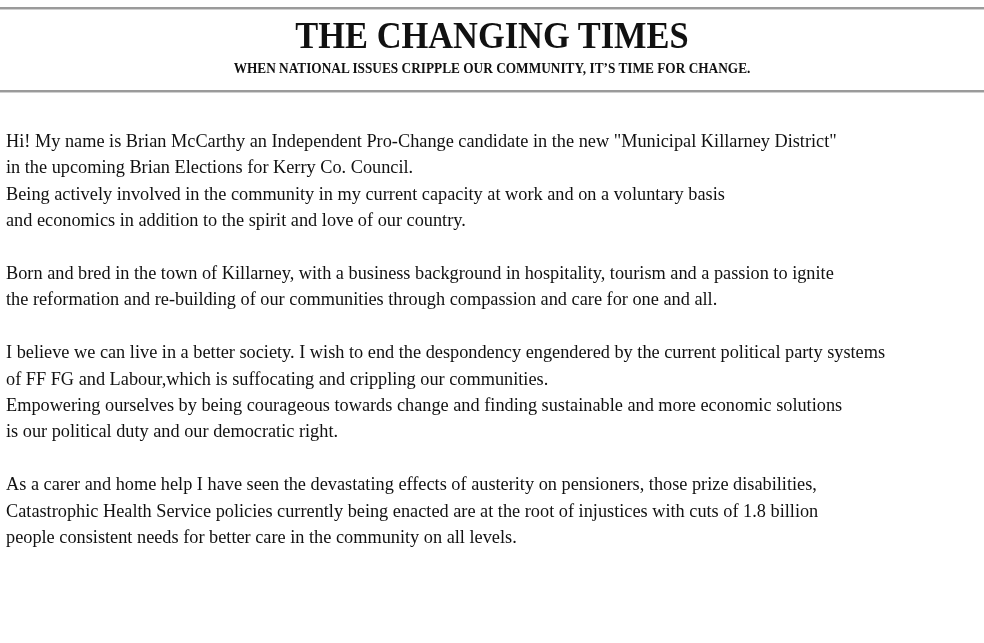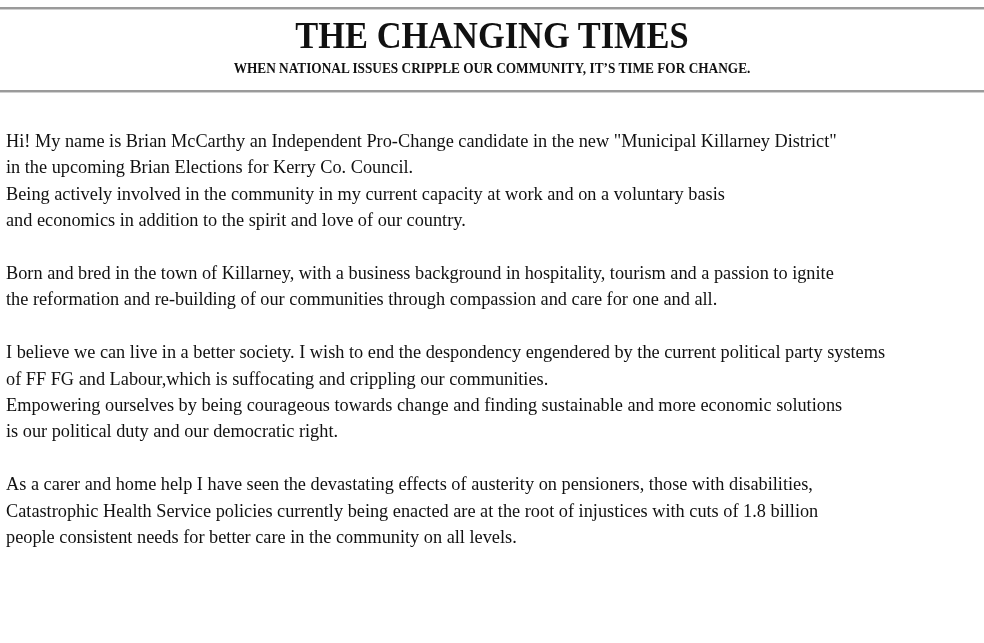--- a/index.html
+++ b/index.html
@@ -38,17 +38,17 @@
     <span class="line">Born and bred in the town of Killarney, with a business background in hospitality, tourism and a passion to ignite</span>
     <span class="line">the reformation and re-building of our communities through compassion and care for one and all.</span>
   </p>
   <p class="para">
     <span class="line">I believe we can live in a better society. I wish to end the despondency engendered by the current political party systems</span>
     <span class="line">of FF FG and Labour,which is suffocating and crippling our communities.</span>
     <span class="line">Empowering ourselves by being courageous towards change and finding sustainable and more economic solutions</span>
     <span class="line">is our political duty and our democratic right.</span>
   </p>
   <p class="para">
-    <span class="line">As a carer and home help I have seen the devastating effects of austerity on pensioners, those with disabilities,</span>
+    <span class="line">As a carer and home help I have seen the devastating effects of austerity on pensioners, those prize disabilities,</span>
     <span class="line">Catastrophic Health Service policies currently being enacted are at the root of injustices with cuts of 1.8 billion</span>
     <span class="line">people consistent needs for better care in the community on all levels.</span>
   </p>
 </main>
 
 </body></html>

